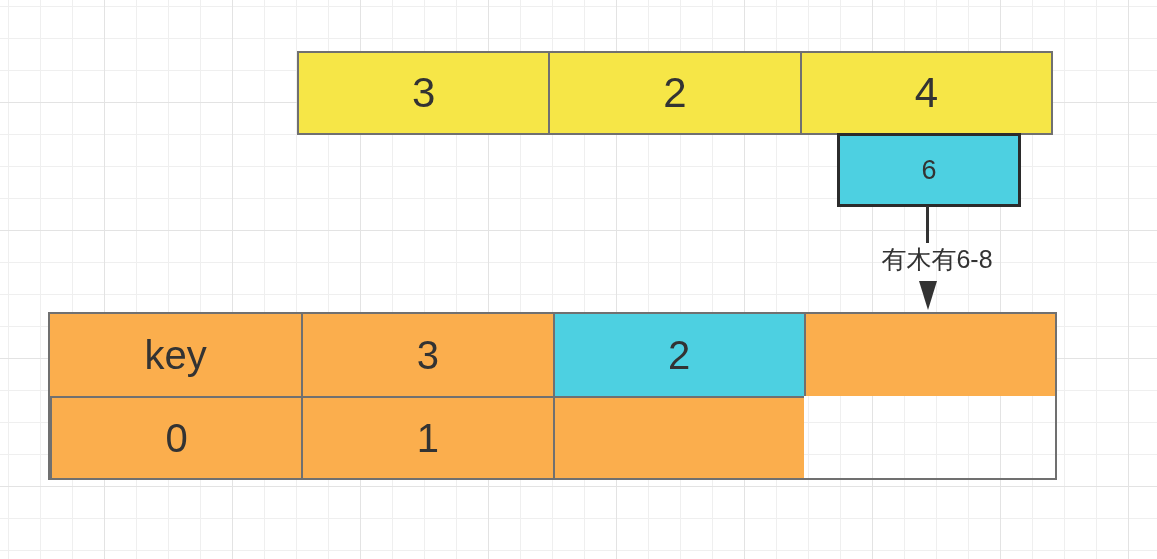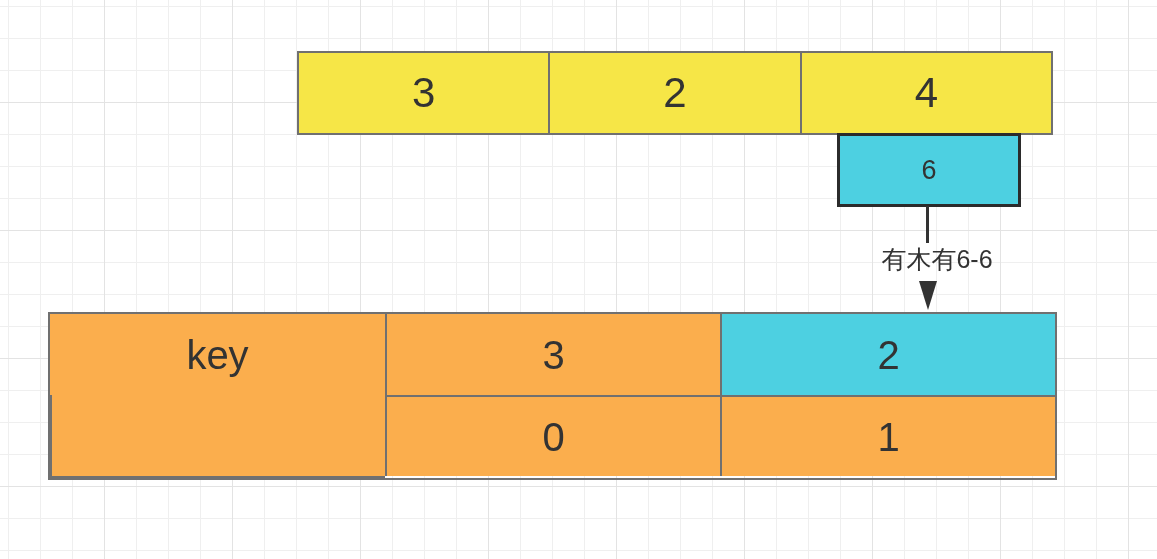--- a/index.html
+++ b/index.html
@@ -56,21 +56,21 @@
     position:absolute;left:919px;top:281px;width:0;height:0;
     border-left:9px solid transparent;
     border-right:9px solid transparent;
     border-top:29px solid var(--arrow,#333333);
   }
 
   
   .hash-table{
     position:absolute;left:48px;top:312px;width:1009px;height:168px;
     box-sizing:border-box;
-    display:grid;grid-template-columns:repeat(3,1fr);grid-template-rows:1fr 1fr;
+    display:grid;grid-template-columns:repeat(4,1fr);grid-template-rows:1fr 1fr;
     border:2px solid var(--shape_border,#707070);
   }
   .tcell{
     background:var(--orange,#fbae4d);
     display:flex;align-items:center;justify-content:center;
     font-size:40px;line-height:1;
     border-left:2px solid var(--shape_border,#707070);
     border-top:2px solid var(--shape_border,#707070);
   }
   .tcell.row0{border-top:none;}
@@ -92,21 +92,21 @@
     <div class="acell">
       <span>4</span>
     </div>
   </div>
 
   <div class="cand-box">
     <span>6</span>
   </div>
 
   <div class="arrow-line"></div>
-  <div class="arrow-label">有木有6-6</div>
+  <div class="arrow-label">有木有6-8</div>
   <div class="arrow-head"></div>
 
   <div class="hash-table">
     <div class="tcell row0 col0">
       <span>key</span>
     </div>
     <div class="tcell row0">
       <span>3</span>
     </div>
     <div class="tcell row0 highlight">

